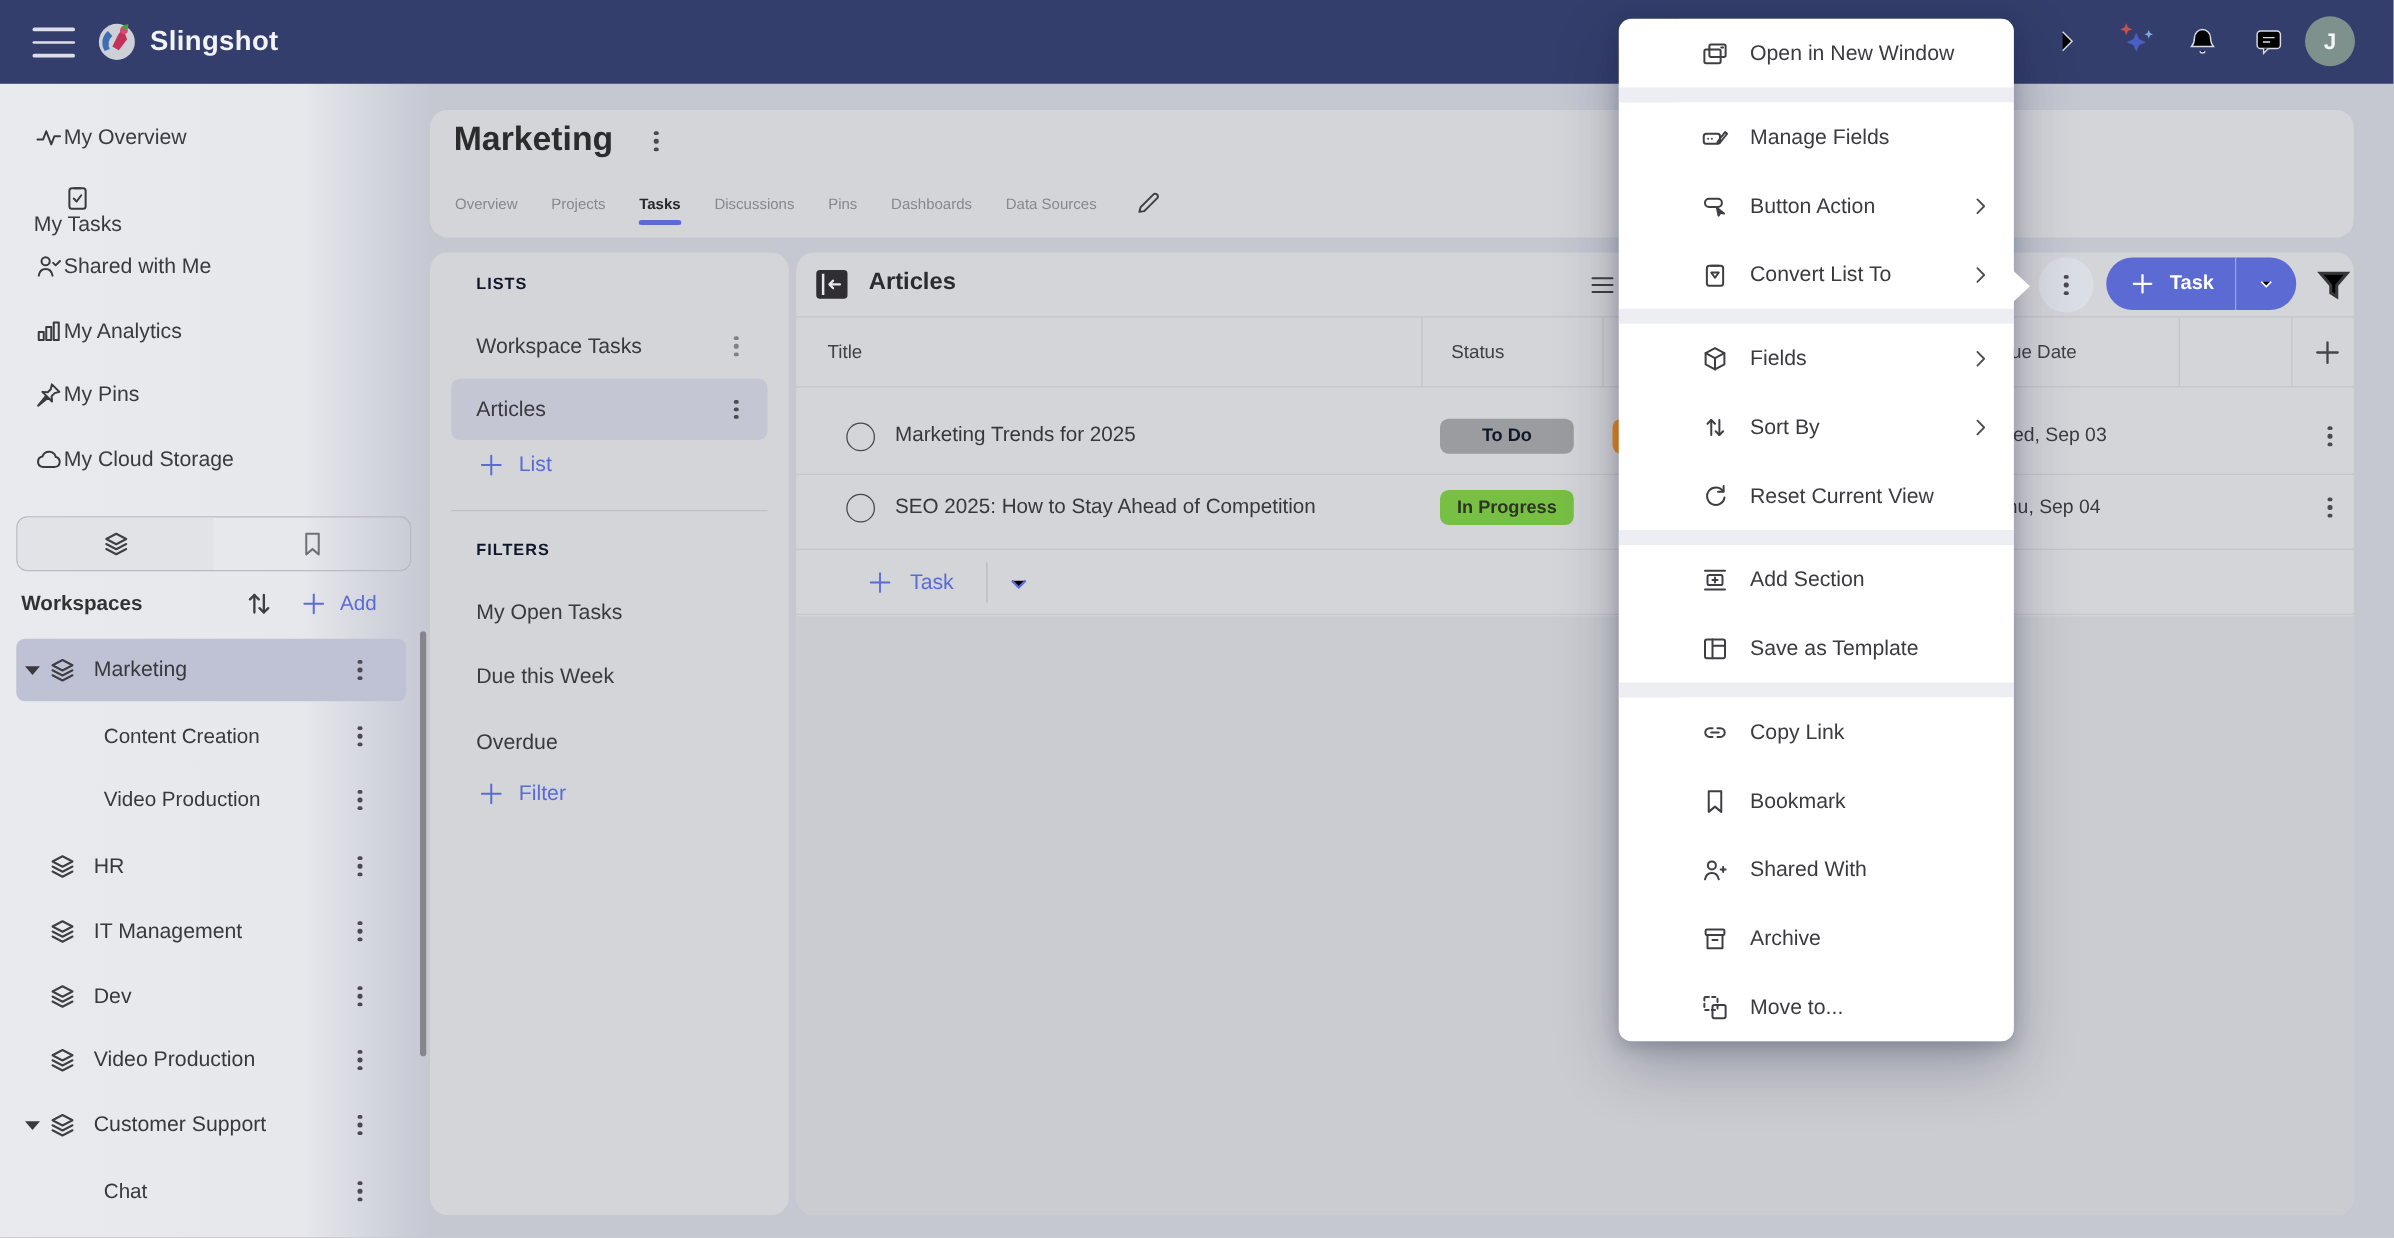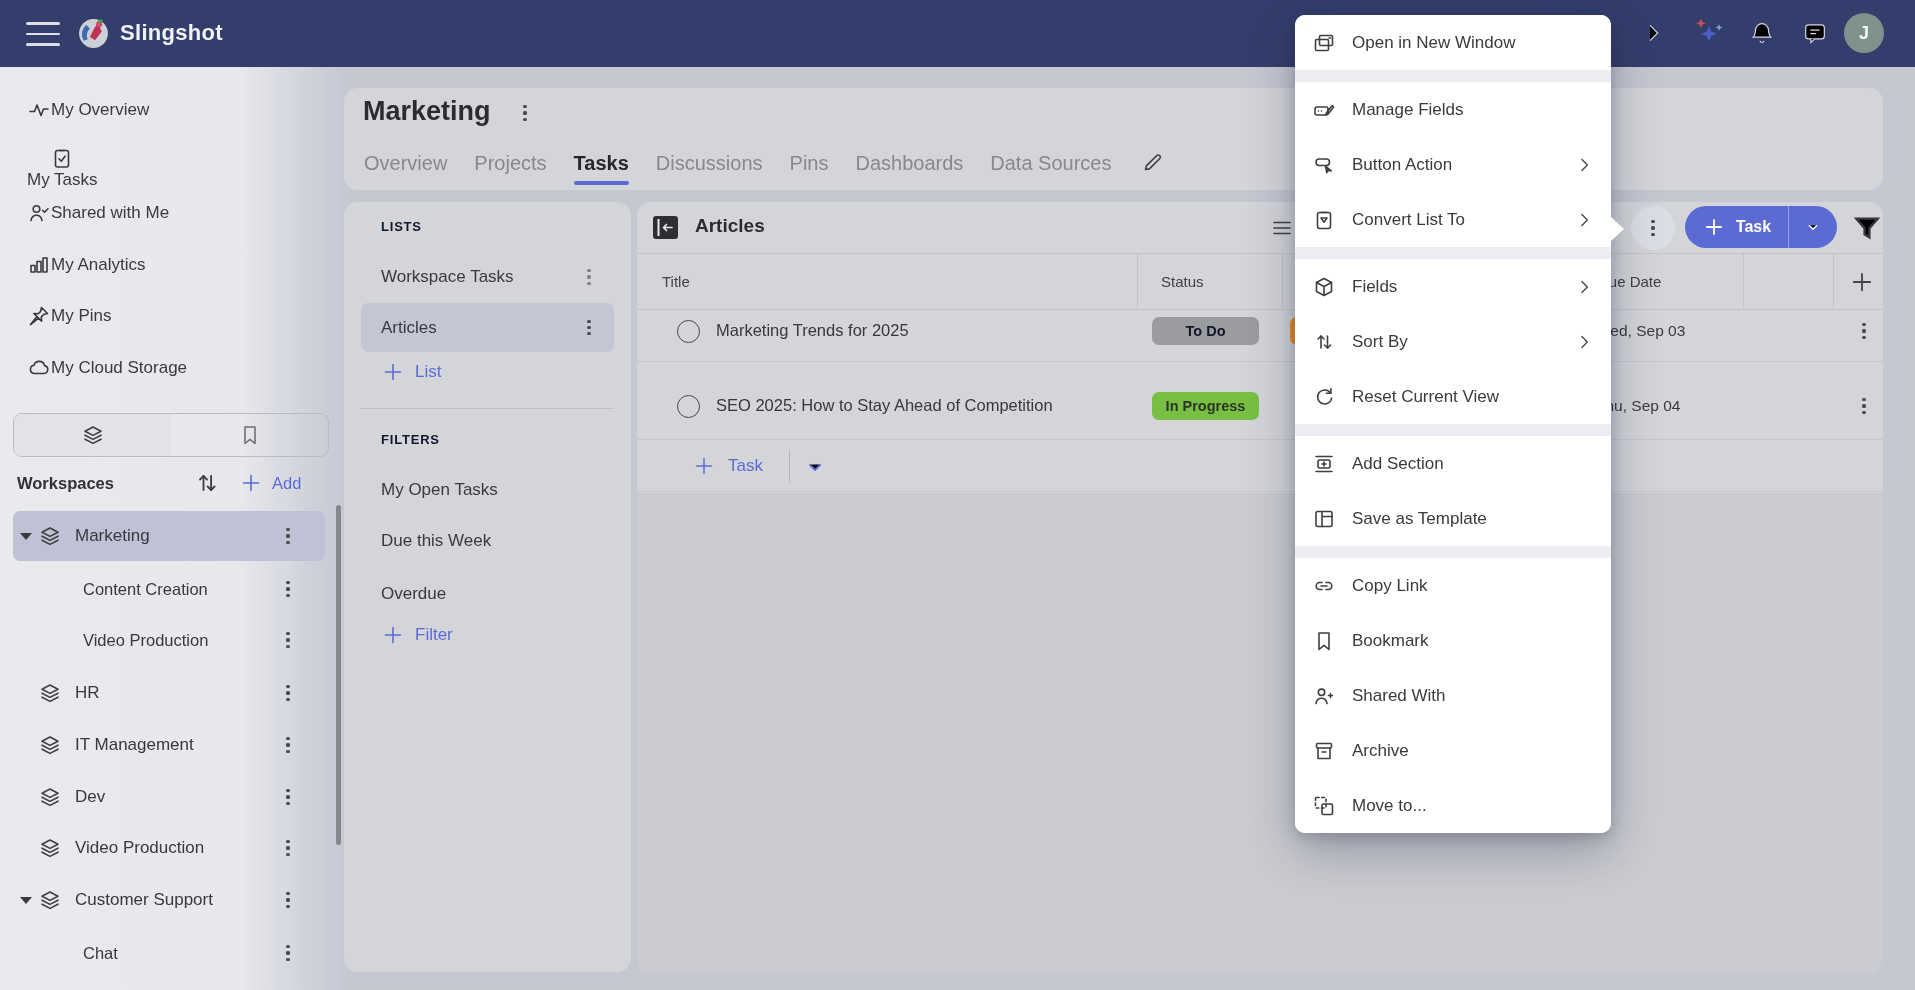--- a/index.html
+++ b/index.html
@@ -49,21 +49,21 @@
   .kebab i{width:3.2px;height:3.2px;border-radius:50%;background:#4A4A4F;display:block;}
   .ws-row .kebab{position:absolute;right:28px;}
   .scroll-thumb{position:absolute;left:336px;top:438px;width:5px;height:340px;background:#85868C;border-radius:3px;}
 
   
   .card{position:absolute;background:#D4D5D9;border-radius:14px;}
   .header-card{left:344px;top:88px;width:1539px;height:102px;}
   .page-title{position:absolute;left:19px;top:8px;font-size:27px;font-weight:bold;color:#2C2C2F;}
   .title-kebab{position:absolute;left:172px;top:14px;}
   .tabs{position:absolute;left:20px;top:63px;display:flex;gap:27px;align-items:center;}
-  .tab{position:relative;font-size:20px;color:#87888D;cursor:pointer;white-space:nowrap;}
+  .tab{position:relative;font-size:12px;color:#87888D;cursor:pointer;white-space:nowrap;}
   .tab.active{color:#27272A;font-weight:bold;}
   .tab.active::after{content:'';position:absolute;left:0;right:0;bottom:-10px;height:4px;border-radius:3px;background:#5B6BD5;}
   .tab-pencil{margin-left:2px;width:24px;height:24px;cursor:pointer;}
 
   .lists-card{left:344px;top:202px;width:287px;height:770px;}
   .sec-label{position:absolute;left:37px;font-size:13px;font-weight:bold;letter-spacing:.8px;color:#0f172a;}
   .list-row{position:absolute;left:17px;width:253px;height:44px;display:flex;align-items:center;cursor:pointer;border-radius:7px;}
   .list-row .lbl{font-size:17px;color:#3A3A3E;margin-left:20px;}
   .list-row.sel{background:#C4C7D3;height:49px;}
   .list-row .kebab{position:absolute;right:16px;}
@@ -105,21 +105,21 @@
   .addtask{position:absolute;left:55px;top:0;height:52px;display:flex;align-items:center;gap:12px;color:#5B6BD5;cursor:pointer;}
   .addtask .ic svg{stroke:#5B6BD5;stroke-width:1.5;}
   .addtask .lbl{font-size:17px;}
   .addtask-sep{position:absolute;left:152px;top:10px;width:1px;height:32px;background:#B6B7BE;}
   .addtask-chev{position:absolute;left:166px;top:15px;width:24px;height:24px;cursor:pointer;}
   .addtask-chev svg{stroke:#5B6BD5;stroke-width:1.8;}
   .panel-lower{position:absolute;left:0;top:291px;width:1246px;height:479px;background:#CBCCD1;border-radius:0 0 14px 14px;}
 
   
   .menu{position:absolute;left:1295px;top:15px;width:316px;background:#FFFFFF;border-radius:10px;box-shadow:0 4px 14px rgba(20,25,55,.20),0 18px 50px rgba(20,25,55,.30);z-index:40;overflow:hidden;}
-  .mi{height:55px;display:flex;align-items:center;padding:0 17px;gap:16px;cursor:pointer;background:#fff;}
+  .mi{height:55px;display:flex;align-items:center;padding:0 17px;gap:16px;cursor:pointer;background:#fff;margin-left:48px;}
   .mi .lbl{font-size:17px;color:#3B3B3F;white-space:nowrap;}
   .mi .chev{margin-left:auto;width:20px;height:20px;}
   .mi .chev svg{stroke:#4A4A4F;stroke-width:1.7;}
   .mband{height:12px;background:#ECEEF4;}
   .wedge{position:absolute;left:1610px;top:216px;width:0;height:0;border-top:13px solid transparent;border-bottom:13px solid transparent;border-left:14px solid #fff;z-index:41;}
 </style>
 </head>
 <body>
 
 <div id="app">
@@ -464,21 +464,21 @@
       <div class="vline" style="left:500px;"></div>
       <div class="vline" style="left:645px;"></div>
       <div class="vline" style="left:1106px;"></div>
       <div class="vline" style="left:1196px;"></div>
       <div class="addcol ic"><svg viewBox="0 0 24 24">
             <path d="M12 5v14M5 12h14"></path>
           </svg></div>
     </div>
 
     <div id="task-rows">
-        <div class="trow" style="top: 98px; height: 62px;">
+        <div class="trow" style="top: 116px; height: 62px;">
           <span class="row-check" style="top: 19.5px;"></span>
           <span class="row-title" style="top: 21px;">Marketing Trends for 2025</span>
           <span class="badge" style="top: 17px; background: rgb(155, 156, 159); color: #0f172a;">To Do</span>
           <span class="orange-badge" style="top: 17px; background: rgb(238, 141, 34);"></span>
           <span class="row-due" style="top: 22px;">Wed, Sep 03</span>
           <span class="kebab row-kebab" style="top: 20px;">
             <i></i>
             <i></i>
             <i></i>
           </span>

